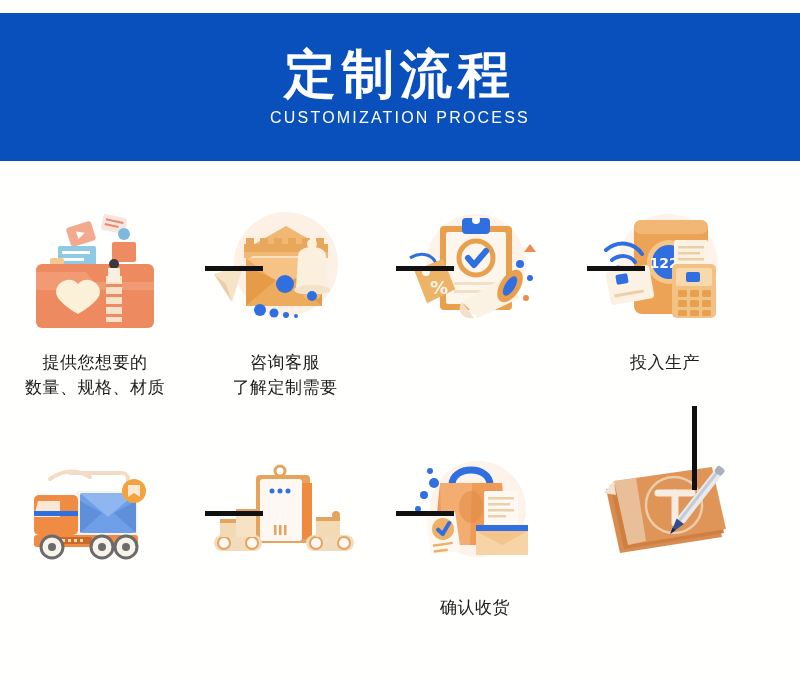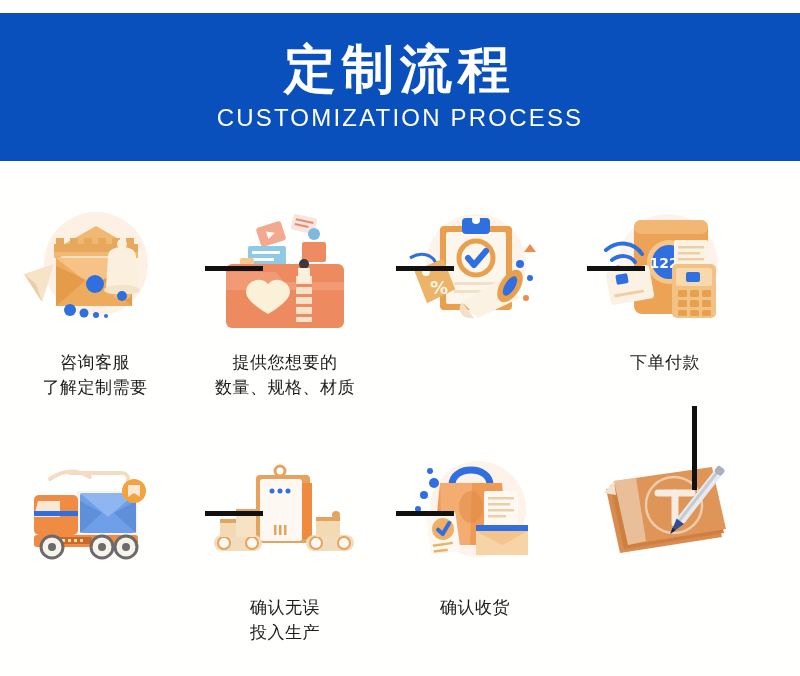--- a/index.html
+++ b/index.html
@@ -22,21 +22,21 @@
     color:#ffffff;
     font-size:52px;
     font-weight:bold;
     letter-spacing:6px;
     line-height:1.05;
     margin:0 0 8px 0;
     text-align:center;
   }
   .banner-sub{
     color:#ffffff;
-    font-size:24px;
+    font-size:16px;
     letter-spacing:2.2px;
     font-weight:400;
     text-align:center;
     margin:0;
   }
 
   
   .steps-area{position:absolute;left:0;top:161px;width:800px;height:515px;}
 
   .row{position:absolute;left:0;width:800px;height:250px;display:flex;}
@@ -88,20 +88,59 @@
 <div id="page">
 
   <div class="banner">
     <div class="banner-title">定制流程</div>
     <div class="banner-sub">CUSTOMIZATION PROCESS</div>
   </div>
 
   <div class="steps-area">
 
     <div class="row row-1">
+
+      <div class="step">
+        <div class="step-art">
+          <svg width="150" height="135" viewBox="0 0 150 135">
+            <rect x="48" y="18" width="26" height="20" rx="3" fill="#f2a98e" transform="rotate(-18 61 28)"></rect>
+            <g transform="rotate(-18 61 28)">
+                <path d="M57 24 l8 4 -8 4 z" fill="#ffffff"></path>
+              </g>
+            <rect x="82" y="10" width="24" height="16" rx="2" fill="#f7e6df" transform="rotate(12 94 18)"></rect>
+            <g transform="rotate(12 94 18)" fill="#e88a6b">
+              <rect x="85" y="14" width="18" height="2"></rect>
+                <rect x="85" y="19" width="14" height="2"></rect>
+            </g>
+            <rect x="38" y="40" width="38" height="26" rx="2" fill="#8ecae6"></rect>
+            <g fill="#ffffff">
+                <rect x="42" y="45" width="28" height="3"></rect>
+                <rect x="42" y="52" width="22" height="3"></rect>
+                <rect x="42" y="59" width="26" height="3"></rect>
+              </g>
+            <rect x="30" y="52" width="14" height="20" rx="2" fill="#f5c98d"></rect>
+            <rect x="92" y="36" width="24" height="20" rx="2" fill="#ef8b62"></rect>
+            <circle cx="104" cy="28" r="6" fill="#7fb8dd"></circle>
+            <path d="M22 58 h106 a6 6 0 0 1 6 6 v52 a6 6 0 0 1 -6 6 h-106 a6 6 0 0 1 -6 -6 v-52 a6 6 0 0 1 6 -6 z" fill="#ee8a5f"></path>
+            <path d="M16 66 h50 l8 10 h60 v8 h-118 z" fill="#f19a73"></path>
+            <path d="M58 78 c-7 -9 -22 -3 -22 8 c0 10 22 22 22 22 s22 -12 22 -22 c0 -11 -15 -17 -22 -8 z" fill="#fbf0d8"></path>
+            <rect x="86" y="70" width="16" height="46" fill="#f6e3c9"></rect>
+            <g fill="#ef8b62">
+              <rect x="86" y="78" width="16" height="3"></rect>
+                <rect x="86" y="88" width="16" height="3"></rect>
+              <rect x="86" y="98" width="16" height="3"></rect>
+                <rect x="86" y="108" width="16" height="3"></rect>
+            </g>
+            <circle cx="94" cy="58" r="5" fill="#3a3a3a"></circle>
+            <path d="M88 62 h12 v14 h-12 z" fill="#faf0dd"></path>
+          </svg>
+        </div>
+        <div class="step-label">提供您想要的
+数量、规格、材质</div>
+      </div>
 
       <div class="step">
         <div class="step-art">
           <svg width="150" height="135" viewBox="0 0 150 135">
             <circle cx="76" cy="58" r="52" fill="#fdf1e6"></circle>
             <path d="M34 44 L76 20 L118 44 L118 52 L34 52 Z" fill="#f0b873"></path>
             <rect x="34" y="38" width="84" height="8" fill="#e8a85c"></rect>
             <g fill="#e8a85c">
               <rect x="36" y="32" width="8" height="8"></rect>
                 <rect x="50" y="32" width="8" height="8"></rect>
@@ -133,59 +172,20 @@
             <circle cx="86" cy="110" r="2" fill="#2f6fe0"></circle>
           </svg>
         </div>
         <div class="step-label">咨询客服
 了解定制需要</div>
       </div>
 
       <div class="step">
         <div class="step-art">
           <svg width="150" height="135" viewBox="0 0 150 135">
-            <rect x="48" y="18" width="26" height="20" rx="3" fill="#f2a98e" transform="rotate(-18 61 28)"></rect>
-            <g transform="rotate(-18 61 28)">
-                <path d="M57 24 l8 4 -8 4 z" fill="#ffffff"></path>
-              </g>
-            <rect x="82" y="10" width="24" height="16" rx="2" fill="#f7e6df" transform="rotate(12 94 18)"></rect>
-            <g transform="rotate(12 94 18)" fill="#e88a6b">
-              <rect x="85" y="14" width="18" height="2"></rect>
-                <rect x="85" y="19" width="14" height="2"></rect>
-            </g>
-            <rect x="38" y="40" width="38" height="26" rx="2" fill="#8ecae6"></rect>
-            <g fill="#ffffff">
-                <rect x="42" y="45" width="28" height="3"></rect>
-                <rect x="42" y="52" width="22" height="3"></rect>
-                <rect x="42" y="59" width="26" height="3"></rect>
-              </g>
-            <rect x="30" y="52" width="14" height="20" rx="2" fill="#f5c98d"></rect>
-            <rect x="92" y="36" width="24" height="20" rx="2" fill="#ef8b62"></rect>
-            <circle cx="104" cy="28" r="6" fill="#7fb8dd"></circle>
-            <path d="M22 58 h106 a6 6 0 0 1 6 6 v52 a6 6 0 0 1 -6 6 h-106 a6 6 0 0 1 -6 -6 v-52 a6 6 0 0 1 6 -6 z" fill="#ee8a5f"></path>
-            <path d="M16 66 h50 l8 10 h60 v8 h-118 z" fill="#f19a73"></path>
-            <path d="M58 78 c-7 -9 -22 -3 -22 8 c0 10 22 22 22 22 s22 -12 22 -22 c0 -11 -15 -17 -22 -8 z" fill="#fbf0d8"></path>
-            <rect x="86" y="70" width="16" height="46" fill="#f6e3c9"></rect>
-            <g fill="#ef8b62">
-              <rect x="86" y="78" width="16" height="3"></rect>
-                <rect x="86" y="88" width="16" height="3"></rect>
-              <rect x="86" y="98" width="16" height="3"></rect>
-                <rect x="86" y="108" width="16" height="3"></rect>
-            </g>
-            <circle cx="94" cy="58" r="5" fill="#3a3a3a"></circle>
-            <path d="M88 62 h12 v14 h-12 z" fill="#faf0dd"></path>
-          </svg>
-        </div>
-        <div class="step-label">提供您想要的
-数量、规格、材质</div>
-      </div>
-
-      <div class="step">
-        <div class="step-art">
-          <svg width="150" height="135" viewBox="0 0 150 135">
             <circle cx="76" cy="58" r="50" fill="#fdf3ea"></circle>
             <rect x="40" y="20" width="72" height="84" rx="4" fill="#e8a04e"></rect>
             <rect x="46" y="26" width="60" height="72" rx="2" fill="#fdf6ec"></rect>
             <rect x="62" y="12" width="28" height="16" rx="4" fill="#2f6fe0"></rect>
             <circle cx="76" cy="14" r="4" fill="#ffffff"></circle>
             <circle cx="76" cy="52" r="17" fill="none" stroke="#e8a04e" stroke-width="5"></circle>
             <path d="M68 52 l6 7 12 -14" fill="none" stroke="#2f6fe0" stroke-width="6" stroke-linecap="round" stroke-linejoin="round"></path>
             <g fill="#f4e0c6">
                 <rect x="54" y="76" width="44" height="3"></rect>
                 <rect x="54" y="84" width="36" height="3"></rect>
@@ -244,21 +244,21 @@
                 <rect x="112" y="84" width="9" height="7" rx="1.5"></rect>
               <rect x="88" y="94" width="9" height="7" rx="1.5"></rect>
                 <rect x="100" y="94" width="9" height="7" rx="1.5"></rect>
                 <rect x="112" y="94" width="9" height="7" rx="1.5"></rect>
               <rect x="88" y="104" width="9" height="6" rx="1.5"></rect>
                 <rect x="100" y="104" width="9" height="6" rx="1.5"></rect>
                 <rect x="112" y="104" width="9" height="6" rx="1.5"></rect>
             </g>
           </svg>
         </div>
-        <div class="step-label">下单付款</div>
+        <div class="step-label">投入生产</div>
       </div>
 
       <div class="hconn hc-1"></div>
       <div class="hconn hc-2"></div>
       <div class="hconn hc-3"></div>
     </div>
 
     <div class="row row-2">
 
       <div class="step">
@@ -319,22 +319,20 @@
             <circle cx="134" cy="92" r="6" fill="#fdf8f1" stroke="#e6a35d" stroke-width="2"></circle>
             <rect x="10" y="68" width="22" height="18" fill="#f3d9b4"></rect>
             <rect x="10" y="68" width="22" height="4" fill="#e6a35d"></rect>
             <rect x="26" y="58" width="20" height="28" fill="#f7e3c4"></rect>
             <rect x="26" y="58" width="20" height="4" fill="#e6a35d"></rect>
             <rect x="106" y="66" width="24" height="20" fill="#f3d9b4"></rect>
             <rect x="106" y="66" width="24" height="4" fill="#e6a35d"></rect>
             <circle cx="126" cy="64" r="4" fill="#e6a35d"></circle>
           </svg>
         </div>
-        <div class="step-label">确认无误
-投入生产</div>
       </div>
 
       <div class="step">
         <div class="step-art">
           <svg width="150" height="135" viewBox="0 0 150 135">
             <circle cx="78" cy="58" r="48" fill="#fdf3ea"></circle>
             <path d="M52 34 C52 14 90 14 90 34" fill="none" stroke="#2f6fe0" stroke-width="7" stroke-linecap="round"></path>
             <path d="M40 32 h62 l6 62 h-74 z" fill="#ef9a55"></path>
             <path d="M40 32 h32 l-2 62 h-28 z" fill="#f4ad71"></path>
             <ellipse cx="71" cy="56" rx="12" ry="16" fill="#e08a43" opacity="0.5"></ellipse>

